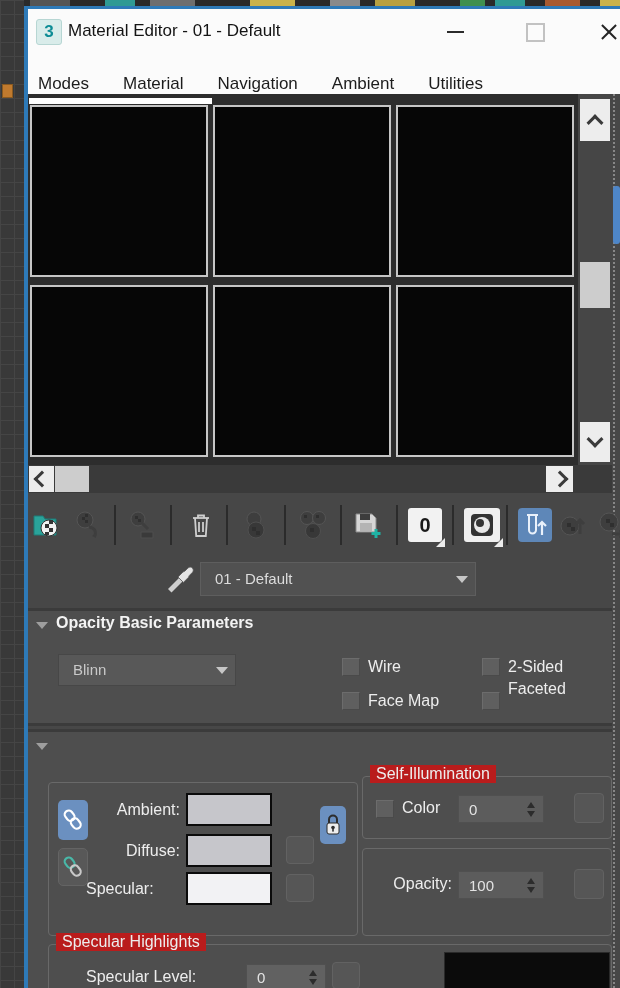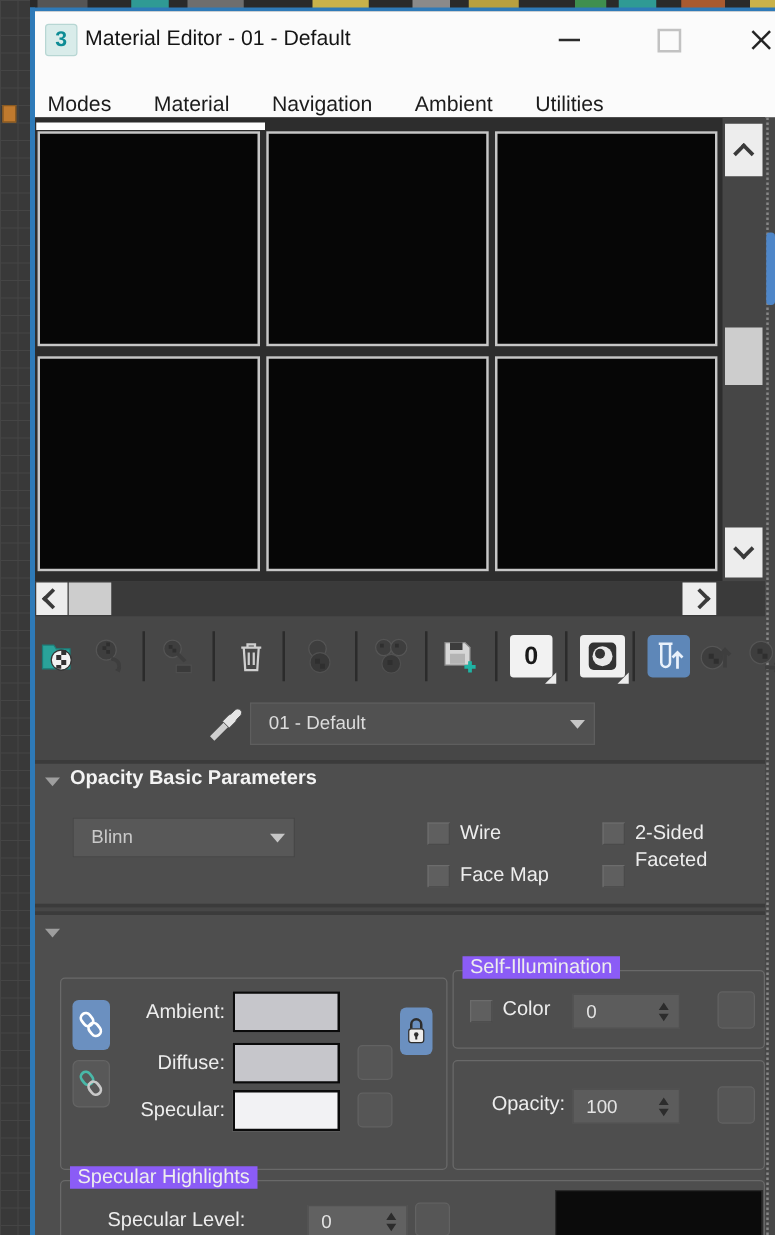--- a/index.html
+++ b/index.html
@@ -81,21 +81,21 @@
   .panel{left:28px;width:584px;background:#4e4e4e;border-top:3px solid #3b3b3b;box-sizing:border-box;}
   .roll-arrow{width:0;height:0;border-left:6px solid transparent;border-right:6px solid transparent;
     border-top:7px solid #9e9e9e;}
   .roll-title{font-weight:bold;font-size:16px;color:#f3f3f3;white-space:nowrap;}
   .dd{background:#585858;border:1px solid #474747;box-sizing:border-box;color:#c9c9c9;
     font-size:15px;line-height:30px;padding-left:14px;position:absolute;}
   .cbox{width:18px;height:18px;background:#5f5f5f;border:1px solid #6c6c6c;
     border-bottom-color:#4a4a4a;border-right-color:#4a4a4a;box-sizing:border-box;position:absolute;}
   .plabel{font-size:16px;color:#ededed;white-space:nowrap;position:absolute;}
   .group{border:1px solid #696969;border-radius:4px;position:absolute;}
-  .gtitle{position:absolute;background:#8b5cf6;padding:0 6px;font-size:16px;color:#ededed;white-space:nowrap;}
+  .gtitle{position:absolute;background:#b91c1c;padding:0 6px;font-size:16px;color:#ededed;white-space:nowrap;}
   .swatch{position:absolute;border:2px solid #0b0b0b;box-sizing:border-box;width:86px;height:33px;}
   .mapbtn{position:absolute;background:#565656;border:1px solid #626262;border-radius:4px;box-sizing:border-box;}
   .lockbtn{position:absolute;border-radius:5px;display:flex;align-items:center;justify-content:center;}
   .blue-on{background:#6b90c0;}
   .grey-off{background:#585858;border:1px solid #646464;box-sizing:border-box;}
   .spin{position:absolute;background:#5c5c5c;border:1px solid #505050;box-sizing:border-box;
     display:flex;align-items:center;}
   .spin .val{flex:1;font-size:15px;color:#e3e3e3;padding-left:10px;}
   .sp-arrows{width:16px;display:flex;flex-direction:column;align-items:center;gap:3px;padding-right:4px;}
   .sp-up{width:0;height:0;border-left:4px solid transparent;border-right:4px solid transparent;
@@ -325,21 +325,21 @@
       <g transform="rotate(-38 11 13)" fill="none" stroke-width="2.2">
         <rect x="7" y="2" width="8" height="11" rx="4" stroke="#49b8a8"></rect>
         <rect x="7" y="12" width="8" height="11" rx="4" stroke="#c9c9c9"></rect>
       </g>
     </svg>
   </div>
   <span class="plabel" style="left:94px;top:801px;width:86px;text-align:right;">Ambient:</span>
   <div class="swatch" style="left:186px;top:793px;background:#c6c6cb;"></div>
   <span class="plabel" style="left:94px;top:842px;width:86px;text-align:right;">Diffuse:</span>
   <div class="swatch" style="left:186px;top:834px;background:#c6c6cb;"></div>
-  <span class="plabel" style="left:86px;top:880px;width:94px;text-align:right;">Specular:</span>
+  <span class="plabel" style="left:86px;top:880px;width:94px;text-align:left;">Specular:</span>
   <div class="swatch" style="left:186px;top:872px;background:#f2f2f4;"></div>
   <div class="mapbtn" style="left:286px;top:836px;width:28px;height:28px;"></div>
   <div class="mapbtn" style="left:286px;top:874px;width:28px;height:28px;"></div>
   <div class="lockbtn blue-on" style="left:320px;top:806px;width:26px;height:38px;">
     <svg width="18" height="26" viewBox="0 0 18 26">
       <path d="M5 11 V7.5 a4 4 0 0 1 8 0 V11" fill="none" stroke="#2d2d2d" stroke-width="2"></path>
       <rect x="3" y="11" width="12" height="11" rx="2" fill="#ededed" stroke="#2d2d2d"></rect>
       <circle cx="9" cy="15.5" r="1.8" fill="#2d2d2d"></circle>
       <rect x="8.2" y="16" width="1.6" height="3.6" fill="#2d2d2d"></rect>
     </svg>

